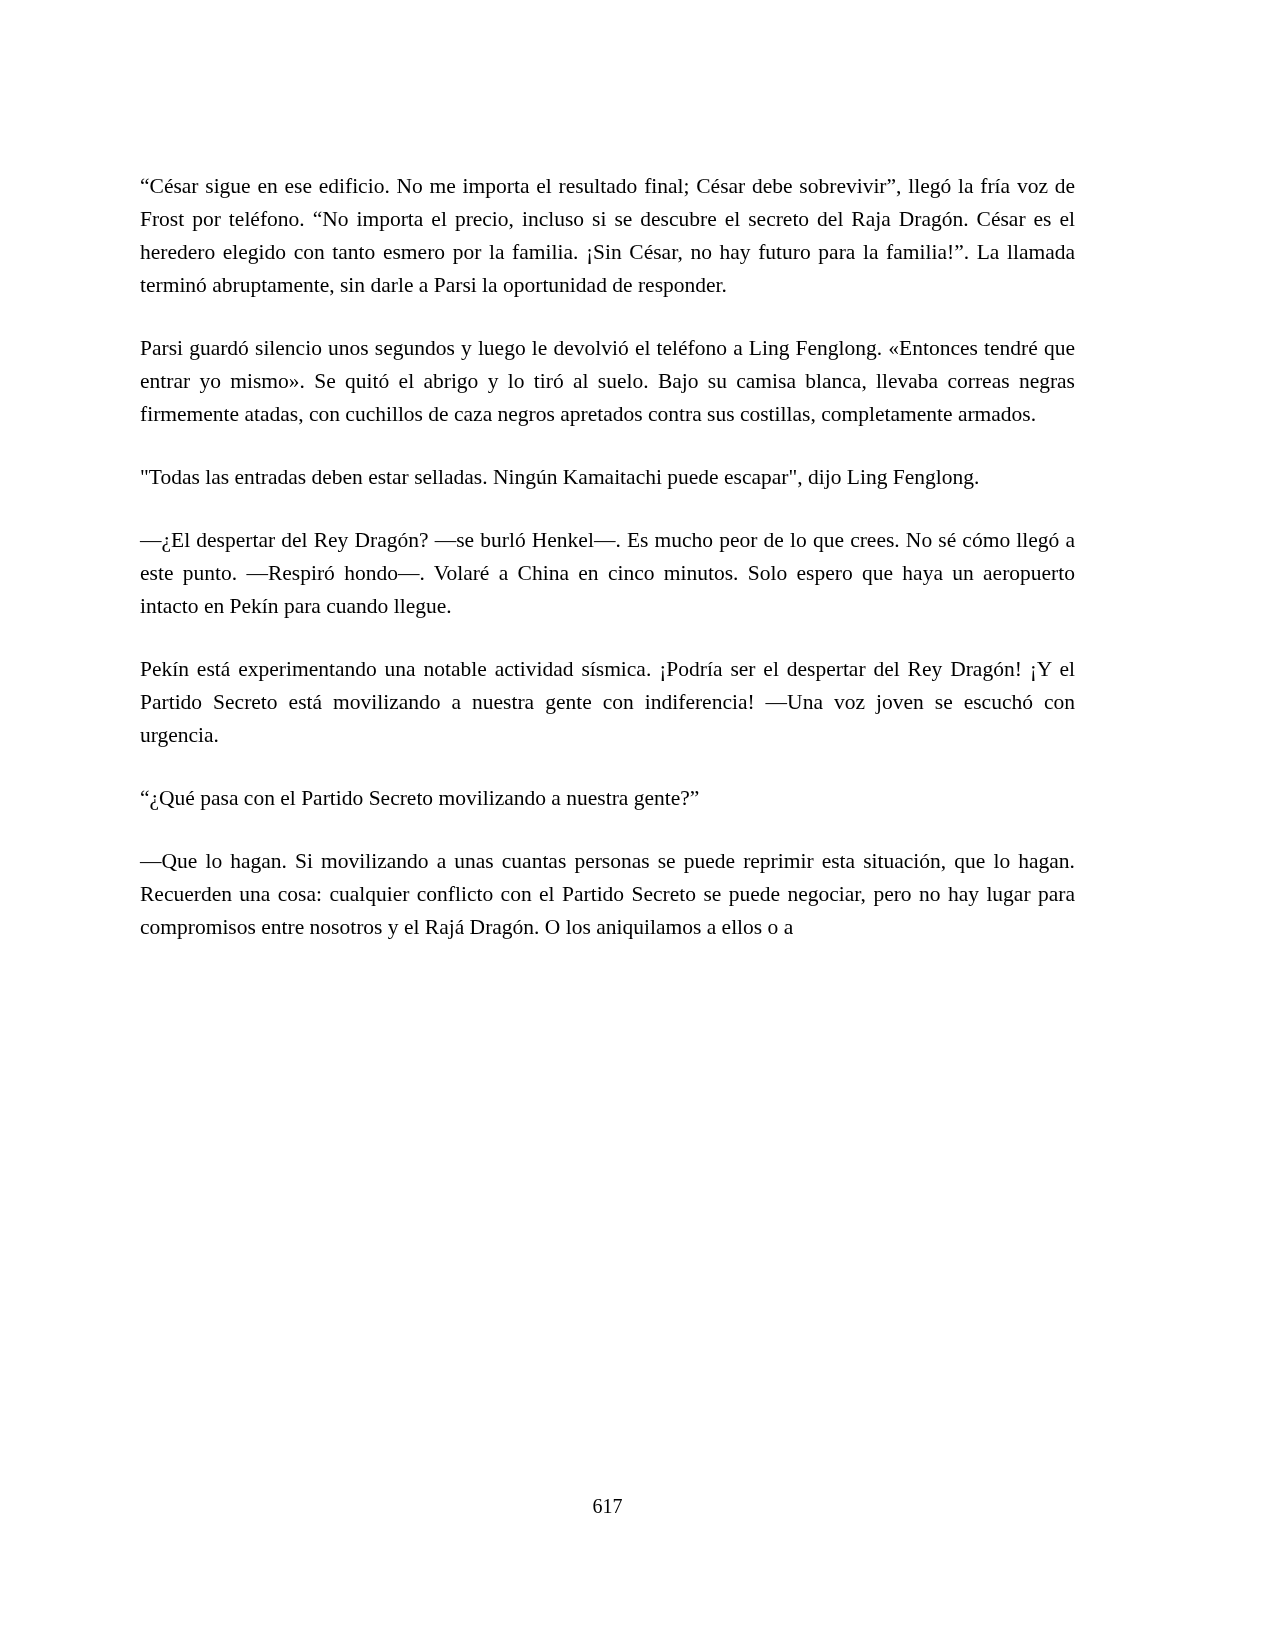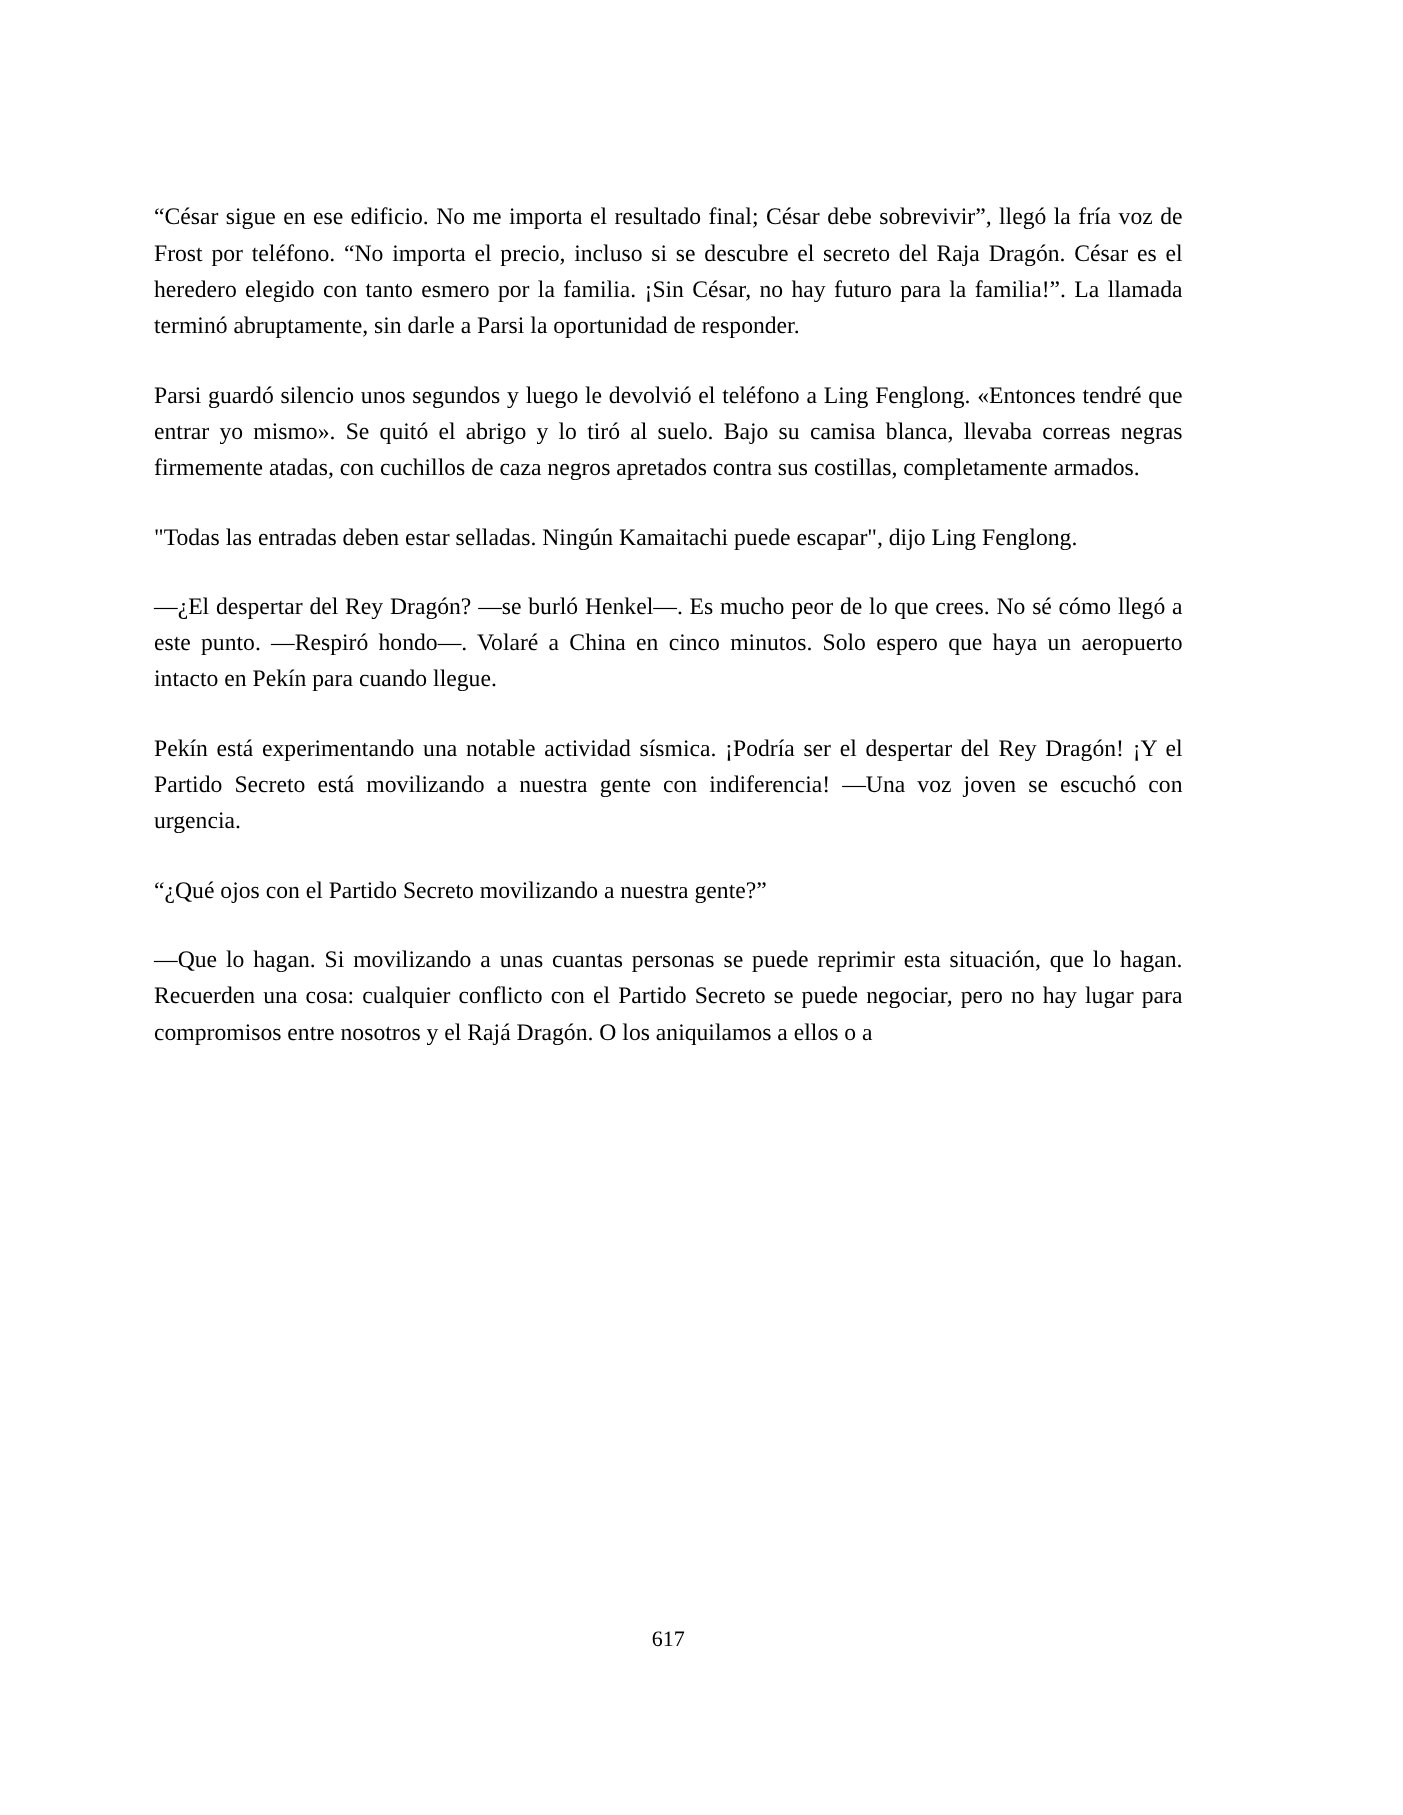--- a/index.html
+++ b/index.html
@@ -12,44 +12,44 @@
     width: 1275px;
     height: 1650px;
     margin: 0 auto;
     background: #ffffff;
     box-sizing: border-box;
     padding: 170px 200px 0 140px;
     font-family: "Liberation Serif", "DejaVu Serif", serif;
     color: #000000;
   }
   .content p {
-    margin: 11px 0 30px 0;
+    margin: 0 0 30px 0;
     font-size: 21.5px;
     line-height: 33px;
     text-align: justify;
     text-justify: inter-word;
     hyphens: none;
   }
   .page-number {
     position: absolute;
-    bottom: 148px;
+    bottom: 132px;
     left: 140px;
     width: 935px;
     text-align: center;
     font-size: 20px;
     line-height: 24px;
   }
 </style>
 </head>
 <body>
 
 <div class="page">
   <div class="content">
     <p>“César sigue en ese edificio. No me importa el resultado final; César debe sobrevivir”, llegó la fría voz de Frost por teléfono. “No importa el precio, incluso si se descubre el secreto del Raja Dragón. César es el heredero elegido con tanto esmero por la familia. ¡Sin César, no hay futuro para la familia!”. La llamada terminó abruptamente, sin darle a Parsi la oportunidad de responder.</p>
     <p>Parsi guardó silencio unos segundos y luego le devolvió el teléfono a Ling Fenglong. «Entonces tendré que entrar yo mismo». Se quitó el abrigo y lo tiró al suelo. Bajo su camisa blanca, llevaba correas negras firmemente atadas, con cuchillos de caza negros apretados contra sus costillas, completamente armados.</p>
     <p>"Todas las entradas deben estar selladas. Ningún Kamaitachi puede escapar", dijo Ling Fenglong.</p>
     <p>—¿El despertar del Rey Dragón? —se burló Henkel—. Es mucho peor de lo que crees. No sé cómo llegó a este punto. —Respiró hondo—. Volaré a China en cinco minutos. Solo espero que haya un aeropuerto intacto en Pekín para cuando llegue.</p>
     <p>Pekín está experimentando una notable actividad sísmica. ¡Podría ser el despertar del Rey Dragón! ¡Y el Partido Secreto está movilizando a nuestra gente con indiferencia! —Una voz joven se escuchó con urgencia.</p>
-    <p>“¿Qué ojos con el Partido Secreto movilizando a nuestra gente?”</p>
+    <p>“¿Qué pasa con el Partido Secreto movilizando a nuestra gente?”</p>
     <p>—Que lo hagan. Si movilizando a unas cuantas personas se puede reprimir esta situación, que lo hagan. Recuerden una cosa: cualquier conflicto con el Partido Secreto se puede negociar, pero no hay lugar para compromisos entre nosotros y el Rajá Dragón. O los aniquilamos a ellos o a</p>
   </div>
   <div class="page-number">617</div>
 </div>
 
 </body></html>

